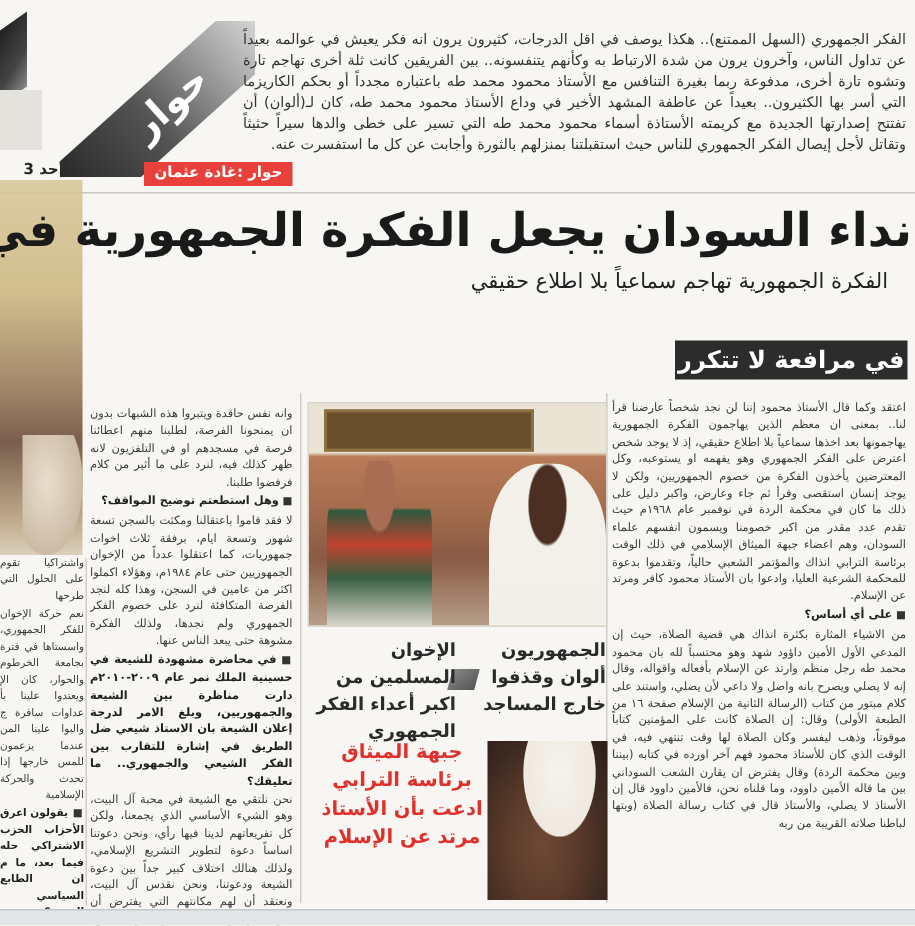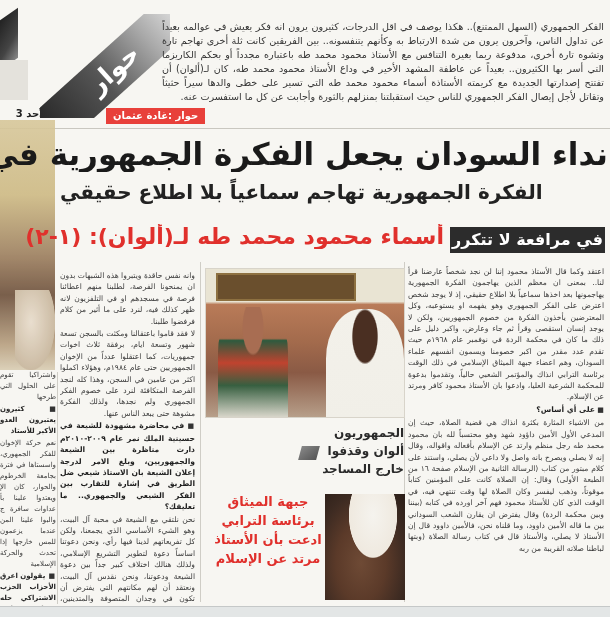--- a/index.html
+++ b/index.html
@@ -17,29 +17,29 @@
   .dialogue-banner { position: absolute; left: 40px; top: 14px; width: 130px; height: 104px; overflow: hidden; }
   .dialogue-banner .stripe { position: absolute; left: -30px; top: 38px; width: 200px; height: 44px;
     background: linear-gradient(90deg, #1e1e1e 0%, #555 45%, #a8a8a8 75%, #e8e8e8 100%);
     transform: rotate(-42deg); transform-origin: center; }
   .dialogue-banner .word { position: absolute; left: 44px; top: 40px; font-size: 26px; font-weight: bold; color: #fff;
     transform: rotate(-42deg); direction: rtl; letter-spacing: 1px; }
 
   .intro { position: absolute; left: 162px; top: 20px; width: 442px; direction: rtl; text-align: justify;
     font-size: 9.6px; line-height: 14px; color: #333; }
   .byline { position: absolute; left: 96px; top: 108px; height: 16px; padding: 0 7px; background: #e8403a; color: #fff;
-    font-size: 10px; line-height: 16px; direction: rtl; font-weight: bold; margin-left: 10px; }
+    font-size: 10px; line-height: 16px; direction: rtl; font-weight: bold; }
 
   .rule-top { position: absolute; left: 0; top: 128px; width: 610px; height: 1px; background: #c9c7c0; }
 
   
   .hl-main { position: absolute; left: 0; top: 136px; width: 608px; direction: rtl; text-align: right;
     font-size: 31px; font-weight: bold; color: #1a1a1a; white-space: nowrap; overflow: hidden; letter-spacing: -0.5px; }
-  .hl-sub { position: absolute; left: 60px; top: 180px; width: 532px; direction: rtl; text-align: left;
-    font-size: 20px; font-weight: bold; color: #222; white-space: nowrap; }
+  .hl-sub { position: absolute; left: 60px; top: 180px; width: 532px; direction: rtl; text-align: right;
+    font-size: 14px; font-weight: normal; color: #222; white-space: nowrap; }
   .kicker { position: absolute; left: 450px; top: 227px; width: 155px; height: 26px; background: #2c2c2c; color: #fff;
     font-size: 16px; font-weight: bold; line-height: 26px; text-align: center; direction: rtl; white-space: nowrap; }
   .hl-red { position: absolute; left: 0; top: 224px; width: 444px; direction: rtl; text-align: right;
     font-size: 22px; font-weight: bold; color: #e0302c; white-space: nowrap; overflow: hidden; }
 
   .left-photo { position: absolute; left: 0; top: 120px; width: 55px; height: 250px;
     background: linear-gradient(180deg, #d7c79a 0%, #cdb983 30%, #9a7c5c 55%, #6c4f3a 70%, #b8a080 90%, #d9cdb3 100%); opacity: .9; }
   .left-photo::after { content: ""; position: absolute; left: 15px; top: 170px; width: 40px; height: 80px;
     background: radial-gradient(ellipse at 40% 40%, #e8dccb 0%, #c7b59b 70%, transparent 72%); }
 
@@ -97,56 +97,56 @@
   </div>
 
   <div class="intro">الفكر الجمهوري (السهل الممتنع).. هكذا يوصف في اقل الدرجات، كثيرون يرون انه فكر يعيش في عوالمه بعيداً عن تداول الناس، وآخرون يرون من شدة الارتباط به وكأنهم يتنفسونه.. بين الفريقين كانت ثلة أخرى تهاجم تارة وتشوه تارة أخرى، مدفوعة ربما بغيرة التنافس مع الأستاذ محمود محمد طه باعتباره مجدداً أو بحكم الكاريزما التي أسر بها الكثيرون.. بعيداً عن عاطفة المشهد الأخير في وداع الأستاذ محمود محمد طه، كان لـ(ألوان) أن تفتتح إصدارتها الجديدة مع كريمته الأستاذة أسماء محمود محمد طه التي تسير على خطى والدها سيراً حثيثاً وتقاتل لأجل إيصال الفكر الجمهوري للناس حيث استقبلتنا بمنزلهم بالثورة وأجابت عن كل ما استفسرت عنه.</div>
   <div class="byline">حوار :غادة عثمان</div>
   <div class="rule-top"></div>
 
   <div class="left-photo"></div>
   <div class="hl-main">نداء السودان يجعل الفكرة الجمهورية في الساحة</div>
   <div class="hl-sub">الفكرة الجمهورية تهاجم سماعياً بلا اطلاع حقيقي</div>
   <div class="kicker">في مرافعة لا تتكرر</div>
-  <div class="hl-red">أسماء محمود محمد طه لـ(ألوان): (١-٢)</div>
 
   <div class="col col-right">
     <p>اعتقد وكما قال الأستاذ محمود إننا لن نجد شخصاً عارضنا قرأ لنا.. بمعنى ان معظم الذين يهاجمون الفكرة الجمهورية يهاجمونها بعد اخذها سماعياً بلا اطلاع حقيقي، إذ لا يوجد شخص اعترض على الفكر الجمهوري وهو يفهمه او يستوعبه، وكل المعترضين يأخذون الفكرة من خصوم الجمهوريين، ولكن لا يوجد إنسان استقصى وقرأ ثم جاء وعارض، واكبر دليل على ذلك ما كان في محكمة الردة في نوفمبر عام ١٩٦٨م حيث تقدم عدد مقدر من اكبر خصومنا ويسمون انفسهم علماء السودان، وهم اعضاء جبهة الميثاق الإسلامي في ذلك الوقت برئاسة الترابي انذاك والمؤتمر الشعبي حالياً، وتقدموا بدعوة للمحكمة الشرعية العليا، وادعوا بان الأستاذ محمود كافر ومرتد عن الإسلام.</p>
     <p class="q">على أي أساس؟</p>
     <p>من الاشياء المثارة بكثرة انذاك هي قضية الصلاة، حيث إن المدعي الأول الأمين داؤود شهد وهو محتسباً لله بان محمود محمد طه رجل منظم وارتد عن الإسلام بأفعاله واقواله، وقال إنه لا يصلي ويصرح بانه واصل ولا داعي لأن يصلي، واستند على كلام مبتور من كتاب (الرسالة الثانية من الإسلام صفحة ١٦ من الطبعة الأولى) وقال: إن الصلاة كانت على المؤمنين كتاباً موقوتاً، وذهب ليفسر وكان الصلاة لها وقت تنتهي فيه، في الوقت الذي كان للأستاذ محمود فهم آخر اورده في كتابه (بيننا وبين محكمة الردة) وقال يفترض ان يقارن الشعب السوداني بين ما قاله الأمين داوود، وما قلناه نحن، فالأمين داوود قال إن الأستاذ لا يصلي، والأستاذ قال في كتاب رسالة الصلاة (وبتها لباطنا صلاته القريبة من ربه</p>
   </div>
 
   <div class="vrule" style="left:404px"></div>
 
   <div class="photo-main">
     <div class="frame"></div>
     <div class="woman-left"></div>
     <div class="woman-right"></div>
   </div>
 
   <div class="cap-right">الجمهوريون ألوان وقذفوا خارج المساجد</div>
   <div class="quote-icon"></div>
+  <div class="cap-mid">الإخوان المسلمين من اكبر أعداء الفكر الجمهوري</div>
 
   <div class="red-box">جبهة الميثاق برئاسة الترابي ادعت بأن الأستاذ مرتد عن الإسلام</div>
   <div class="photo-bottom"></div>
 
   <div class="vrule" style="left:200px"></div>
 
   <div class="col col-mid">
     <p>وانه نفس حاقدة ويتبروا هذه الشبهات بدون ان يمنحونا الفرصة، لطلبنا منهم اعطائنا فرصة في مسجدهم او في التلفزيون لانه ظهر كذلك فيه، لنرد على ما أثير من كلام فرفضوا طلبنا.</p>
+    <p class="q">وهل استطعتم توضيح المواقف؟</p>
     <p>لا فقد قاموا باعتقالنا ومكثت بالسجن تسعة شهور وتسعة ايام، برفقة ثلاث اخوات جمهوريات، كما اعتقلوا عدداً من الإخوان الجمهوريين حتى عام ١٩٨٤م، وهؤلاء اكملوا اكثر من عامين في السجن، وهذا كله لنجد الفرصة المتكافئة لنرد على خصوم الفكر الجمهوري ولم نجدها، ولذلك الفكرة مشوهة حتى يبعد الناس عنها.</p>
     <p class="q">في محاضرة مشهودة للشيعة في حسينية الملك نمر عام ٢٠٠٩-٢٠١٠م دارت مناظرة بين الشيعة والجمهوريين، وبلغ الامر لدرجة إعلان الشيعة بان الاستاذ شيعي ضل الطريق في إشارة للتقارب بين الفكر الشيعي والجمهوري.. ما تعليقك؟</p>
     <p>نحن نلتقي مع الشيعة في محبة آل البيت، وهو الشيء الأساسي الذي يجمعنا، ولكن كل تفريعاتهم لدينا فيها رأي، ونحن دعوتنا اساساً دعوة لتطوير التشريع الإسلامي، ولذلك هنالك اختلاف كبير جداً بين دعوة الشيعة ودعوتنا، ونحن نقدس آل البيت، ونعتقد أن لهم مكانتهم التي يفترض أن تكون في وجدان المتصوفة والمتدينين، ولكن رؤيتنا للإسلام شاملة قائمة على تطوير التشريع الإسلامي بمعنى أن الأستاذ يقول إن الإسلام عندما نزل كان في مستويين مستوى القرآن المكي والمستوى المدني.</p>
 
   </div>
 
   <div class="vrule" style="left:57px; top:372px; height:232px"></div>
 
   <div class="col col-left">
     <p>واشتراكيا تقوم على الحلول التي طرحها</p>
-    <p class="q">كثيرون يعتبرون العدو الأكبر للأستاذ</p>
     <p>نعم حركة الإخوان للفكر الجمهوري، واسستاها في فترة بجامعة الخرطوم والحوار، كان الإ ويعتدوا علينا بأ عداوات سافرة ج والبوا علينا المن عندما يزعمون للمس خارجها إذا تحدث والحركة الإسلامية</p>
     <p class="q">يقولون اعرق الأحزاب الحزب الاشتراكي حله فيما بعد، ما م ان الطابع السياسي المبني؟</p>
 
   </div>
 
   <div class="rule-bottom"></div>
 </div>
 
 </body></html>

